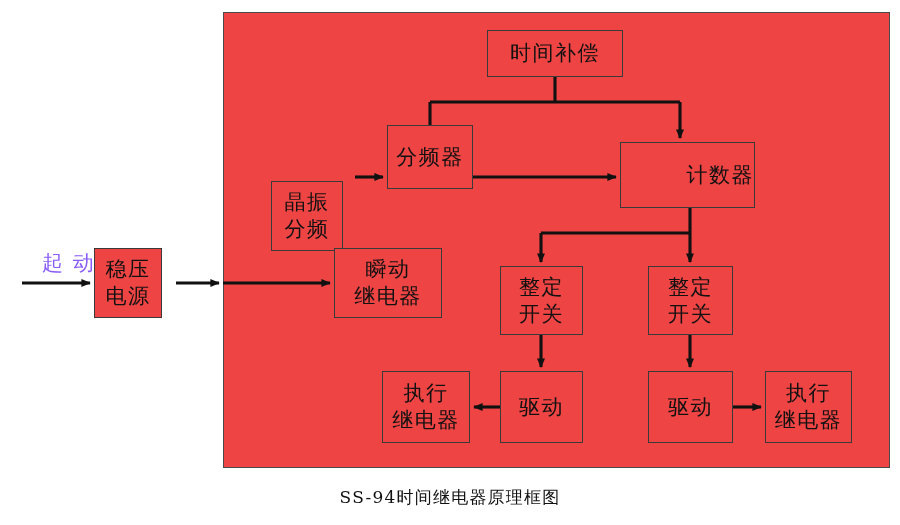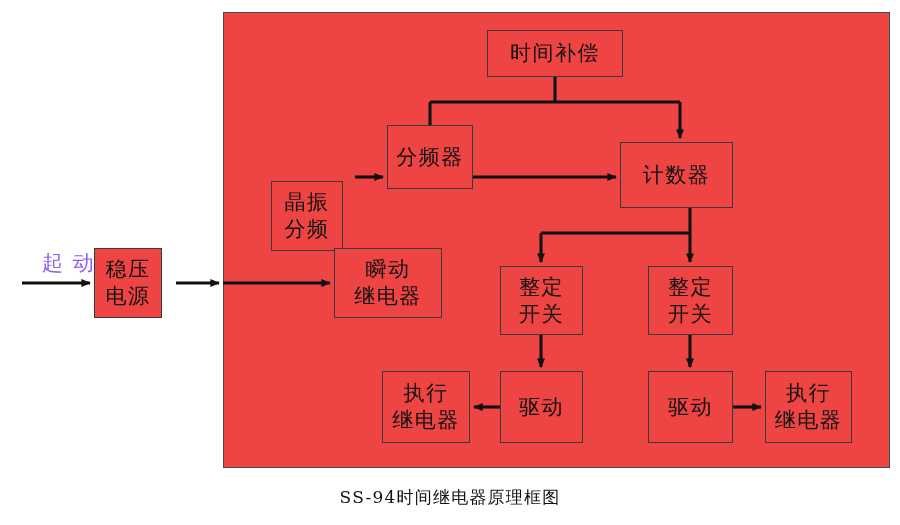--- a/index.html
+++ b/index.html
@@ -121,21 +121,21 @@
 
   <div class="node" style="left:271px; top:142px; width:72px; height:70px;margin-top:39px;">
     <span class="ln">晶振</span>
     <span class="ln">分频</span>
   </div>
 
   <div class="node" style="left:387px; top:125px; width:86px; height:64px;">
     <span class="ln">分频器</span>
   </div>
 
-  <div class="node" style="left:620px; top:142px; width:113px; height:66px;">
+  <div class="node" style="left:620px; top:142px; width:135px; height:66px;align-items:flex-end;">
     <span class="ln">计数器</span>
   </div>
 
   <div class="node" style="left:94px; top:248px; width:68px; height:70px;">
     <span class="ln">稳压</span>
     <span class="ln">电源</span>
   </div>
 
   <div class="node" style="left:334px; top:248px; width:108px; height:70px;">
     <span class="ln">瞬动</span>

